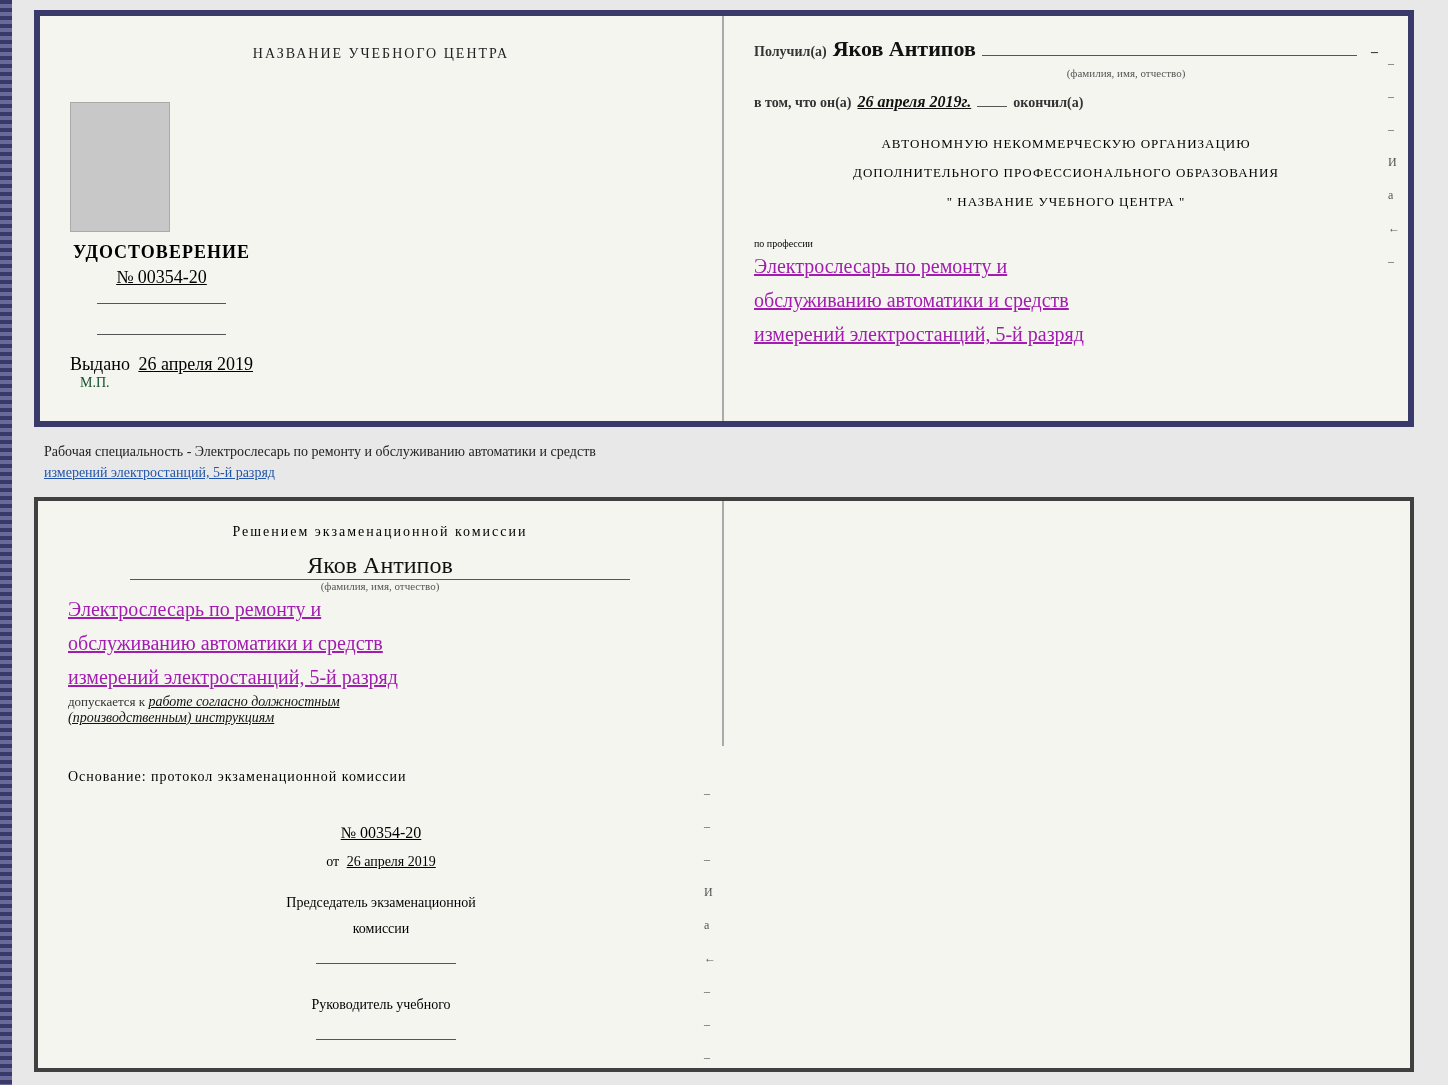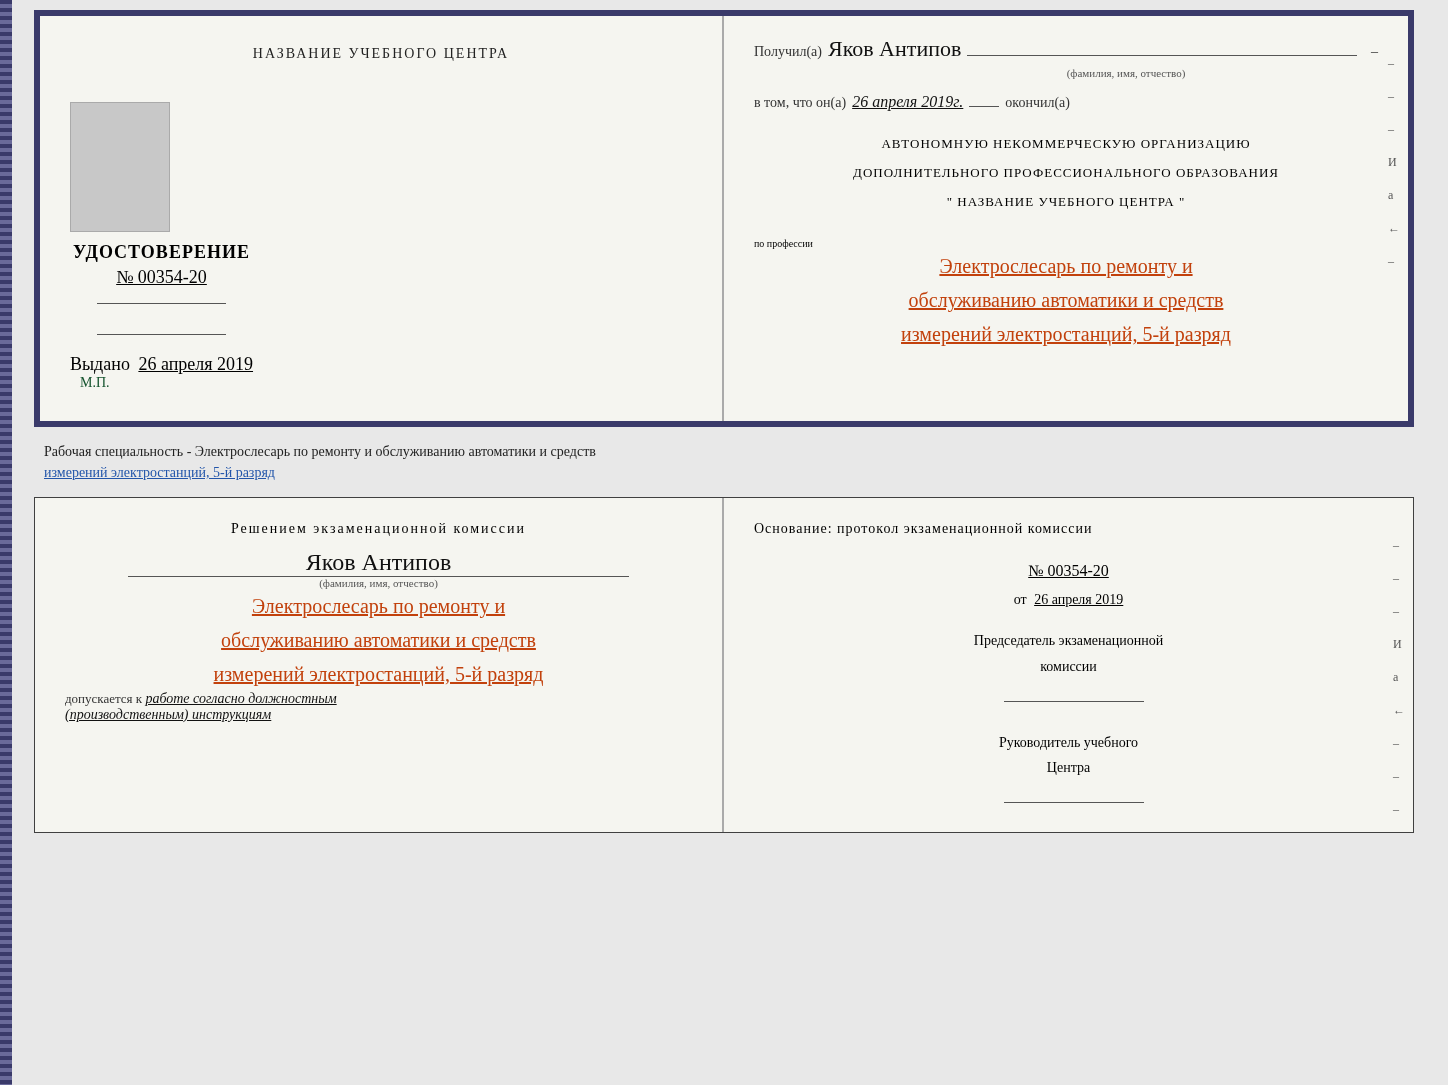--- a/index.html
+++ b/index.html
@@ -27,23 +27,24 @@
       width: 100%;
       border: 6px solid #3a3a6a;
       background: #f5f5f0;
       min-height: 320px;
     }
 
     
     .bottom-doc {
       display: flex;
       width: 100%;
-      border: 1px solid #404040;
+      border: 4px solid #404040;
       background: #f5f5f0;
       min-height: 320px;
+      flex-direction: column;
     }
 
     .doc-left {
       width: 50%;
       border-right: 2px solid #aaa;
       padding: 20px 30px;
       display: flex;
       flex-direction: column;
       align-items: center;
       position: relative;
@@ -149,20 +150,21 @@
     }
 
     
     .recipient-line {
       font-size: 14px;
       color: #333;
       margin-bottom: 5px;
       display: flex;
       align-items: baseline;
       gap: 6px;
+      font-weight: bold;
     }
 
     .handwritten {
       font-family: 'Segoe Script', 'Comic Sans MS', cursive;
       font-size: 22px;
       color: #111;
     }
 
     .handwritten-italic {
       font-family: 'Segoe Script', 'Comic Sans MS', cursive;
@@ -190,24 +192,23 @@
     }
 
     .profession-label {
       font-size: 10px;
       margin-top: 8px;
     }
 
     .handwritten-large {
       font-family: 'Segoe Script', 'Comic Sans MS', cursive;
       font-size: 20px;
-      color: #c2410c;
+      color: #a21caf;
       text-decoration: underline;
       line-height: 1.7;
-      text-align: center;
     }
 
     .side-marks {
       position: absolute;
       right: 8px;
       top: 40px;
       display: flex;
       flex-direction: column;
       gap: 18px;
       color: #555;
@@ -258,21 +259,21 @@
       font-size: 28px;
       font-weight: bold;
       color: #b83030;
     }
 
     
     .basis-title {
       font-size: 14px;
       letter-spacing: 1px;
       line-height: 1.6;
-      margin-bottom: 14px;
+      margin-bottom: 28px;
     }
 
     .doc-number-center {
       text-align: center;
       font-size: 16px;
       margin: 8px 0;
       text-decoration: underline;
     }
 
     .doc-date-center {
@@ -410,21 +411,20 @@
       <div class="signature-section">
         <div>Председатель экзаменационной</div>
         <div>комиссии</div>
         <div style="margin-top:6px;">
           <span class="signature-line"></span>
         </div>
       </div>
 
       <div class="signature-section" style="margin-top:20px;">
         <div>Руководитель учебного</div>
-        <div>Центра</div>
         <div style="margin-top:6px;">
           <span class="signature-line"></span>
         </div>
       </div>
 
       <div class="side-marks">
         <span>–</span>
         <span>–</span>
         <span>–</span>
         <span>И</span>

